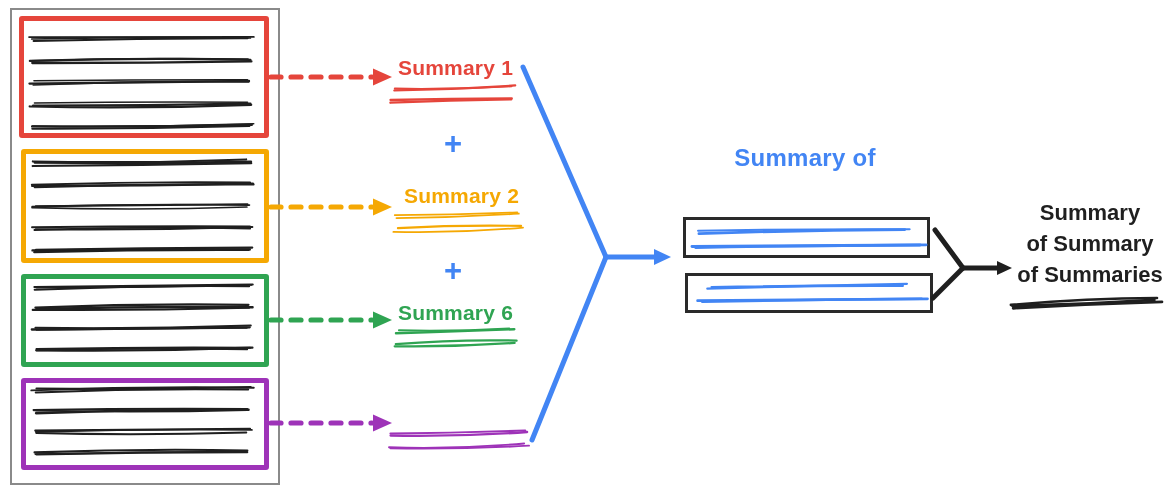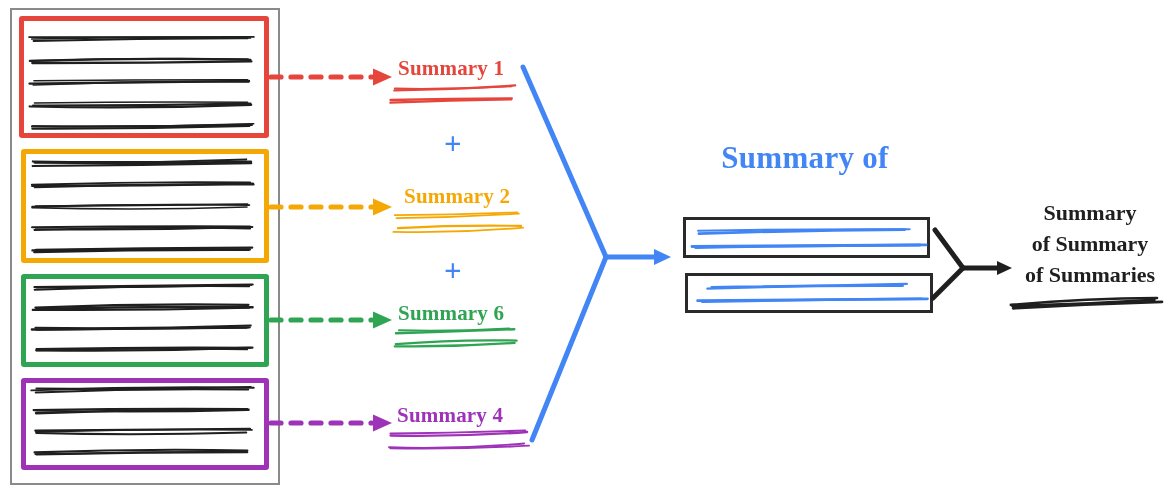--- a/index.html
+++ b/index.html
@@ -1,17 +1,17 @@
 <!DOCTYPE html>
 <html><head>
 <meta charset="utf-8">
 <style>
   html,body{margin:0;padding:0;background:#fff;}
   .stage{position:relative;width:1170px;height:495px;background:#fff;overflow:hidden;
-         font-family:Liberation Serif, serif;}
+         font-family:Liberation Sans, sans-serif;}
   .abs{position:absolute;}
   #strokes{left:0;top:0;pointer-events:none;z-index:10;}
 
   
   #outer{left:10px;top:8px;width:266px;height:473px;border:2px solid #8a8a8a;background:#fff;}
   .sec{border-style:solid;border-width:5px;border-radius:3px;background:#fff;}
   #sec0{left:19px;top:16px;width:240px;height:112px;}
   #sec1{left:21px;top:149px;width:238px;height:104px;}
   #sec2{left:21px;top:274px;width:238px;height:83px;}
   #sec3{left:21px;top:378px;width:238px;height:82px;}
@@ -21,21 +21,21 @@
   #lab0{left:398px;top:56px;}
   #lab1{left:404px;top:184px;}
   #lab2{left:398px;top:301px;}
   #lab3{left:397px;top:403px;}
 
   .plus{font-size:31px;font-weight:700;line-height:34px;}
   #plus0{left:444px;top:127px;}
   #plus1{left:444px;top:254px;}
 
   
-  .sos-title{left:655px;top:139px;width:300px;text-align:center;font-size:31px;
+  .sos-title{left:655px;top:139px;width:300px;text-align:center;font-size:24px;
              font-weight:700;line-height:38px;letter-spacing:.3px;}
   .sbox{border:3px solid #2a2a2a;background:#fff;}
   #sboxA{left:683px;top:217px;width:241px;height:35px;}
   #sboxB{left:685px;top:273px;width:242px;height:34px;}
 
   
   .final-title{left:1008px;top:197px;width:164px;text-align:center;font-size:22px;
                font-weight:600;line-height:31px;color:#1f1f1f;}
 </style>
 </head>
@@ -45,21 +45,20 @@
 
   <div id="outer" class="abs"></div>
   <div id="sec0" class="abs sec" style="border-color: rgb(229, 69, 59);"></div>
   <div id="sec1" class="abs sec" style="border-color: rgb(245, 168, 3);"></div>
   <div id="sec2" class="abs sec" style="border-color: rgb(47, 164, 82);"></div>
   <div id="sec3" class="abs sec" style="border-color: rgb(158, 51, 184);"></div>
 
   <div id="lab0" class="abs sum-label" style="color: rgb(229, 69, 59);">Summary 1</div>
   <div id="lab1" class="abs sum-label" style="color: rgb(245, 168, 3);">Summary 2</div>
   <div id="lab2" class="abs sum-label" style="color: rgb(47, 164, 82);">Summary 6</div>
-  <div id="lab3" class="abs sum-label" style="color: rgb(158, 51, 184);">Summary 4</div>
 
   <div id="plus0" class="abs plus" style="color: rgb(66, 133, 244);">+</div>
   <div id="plus1" class="abs plus" style="color: rgb(66, 133, 244);">+</div>
 
   <div class="abs sos-title" style="color: rgb(66, 133, 244);">
     <div>Summary of</div>
   </div>
   <div id="sboxA" class="abs sbox"></div>
   <div id="sboxB" class="abs sbox"></div>
 

